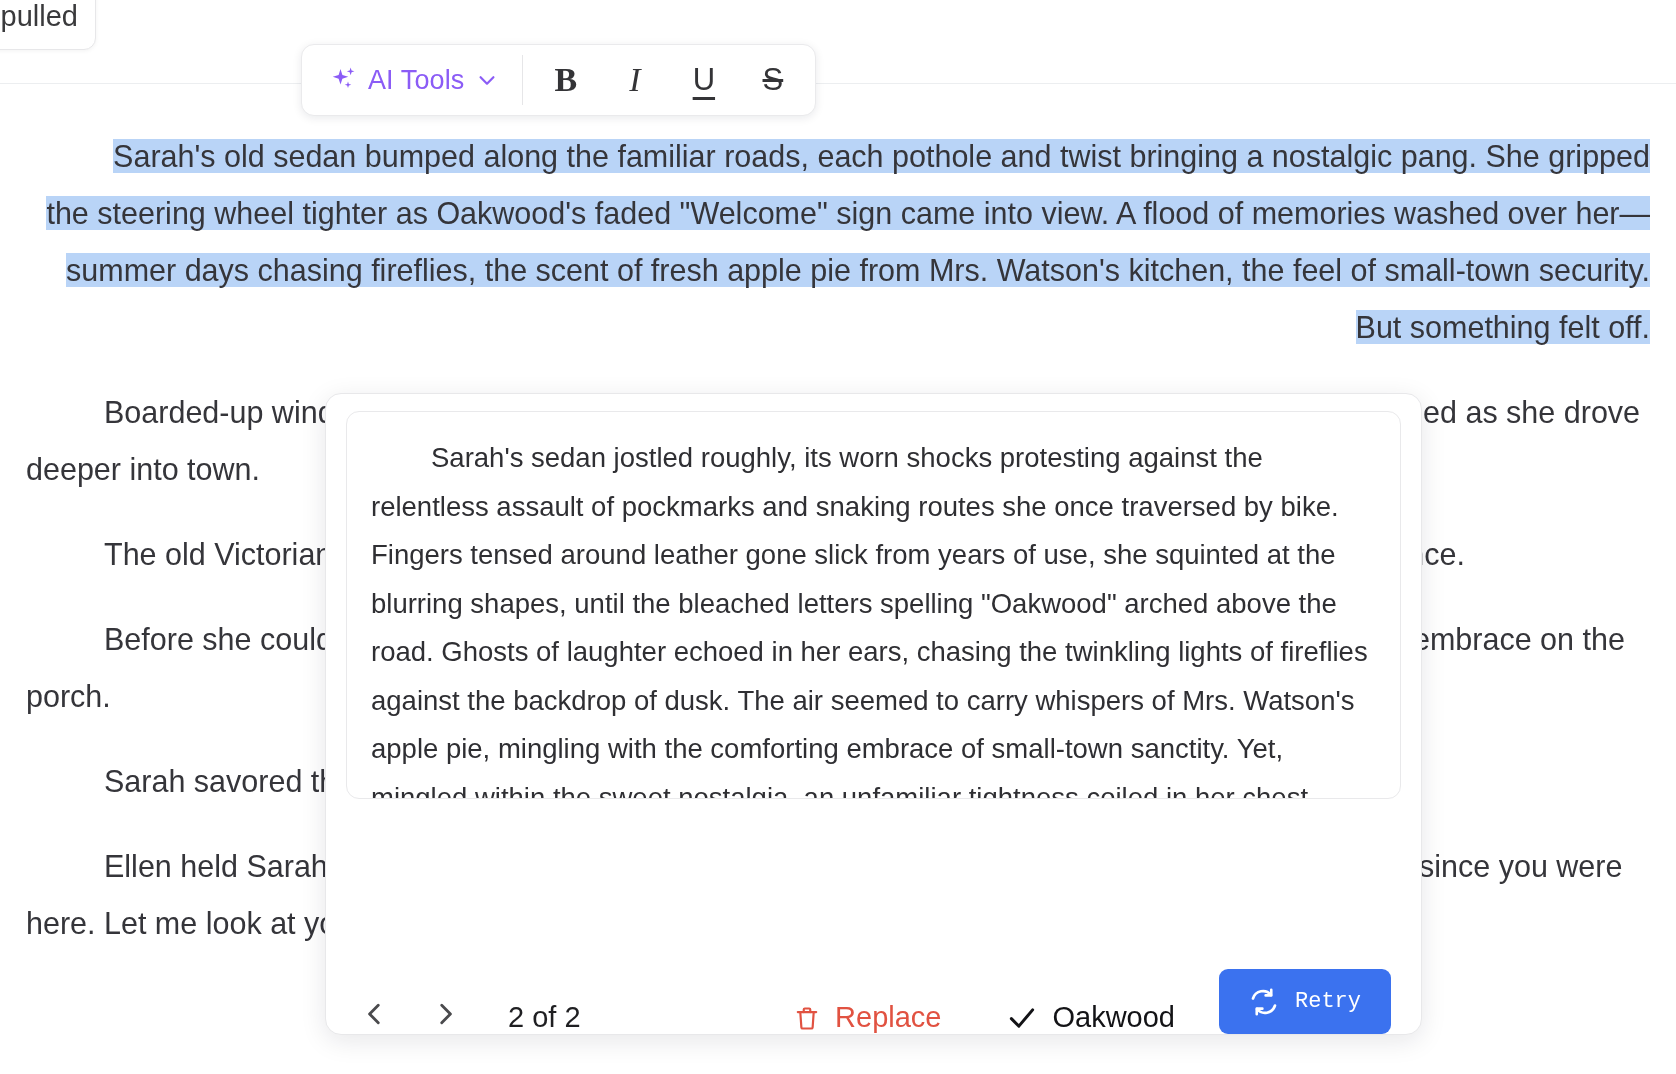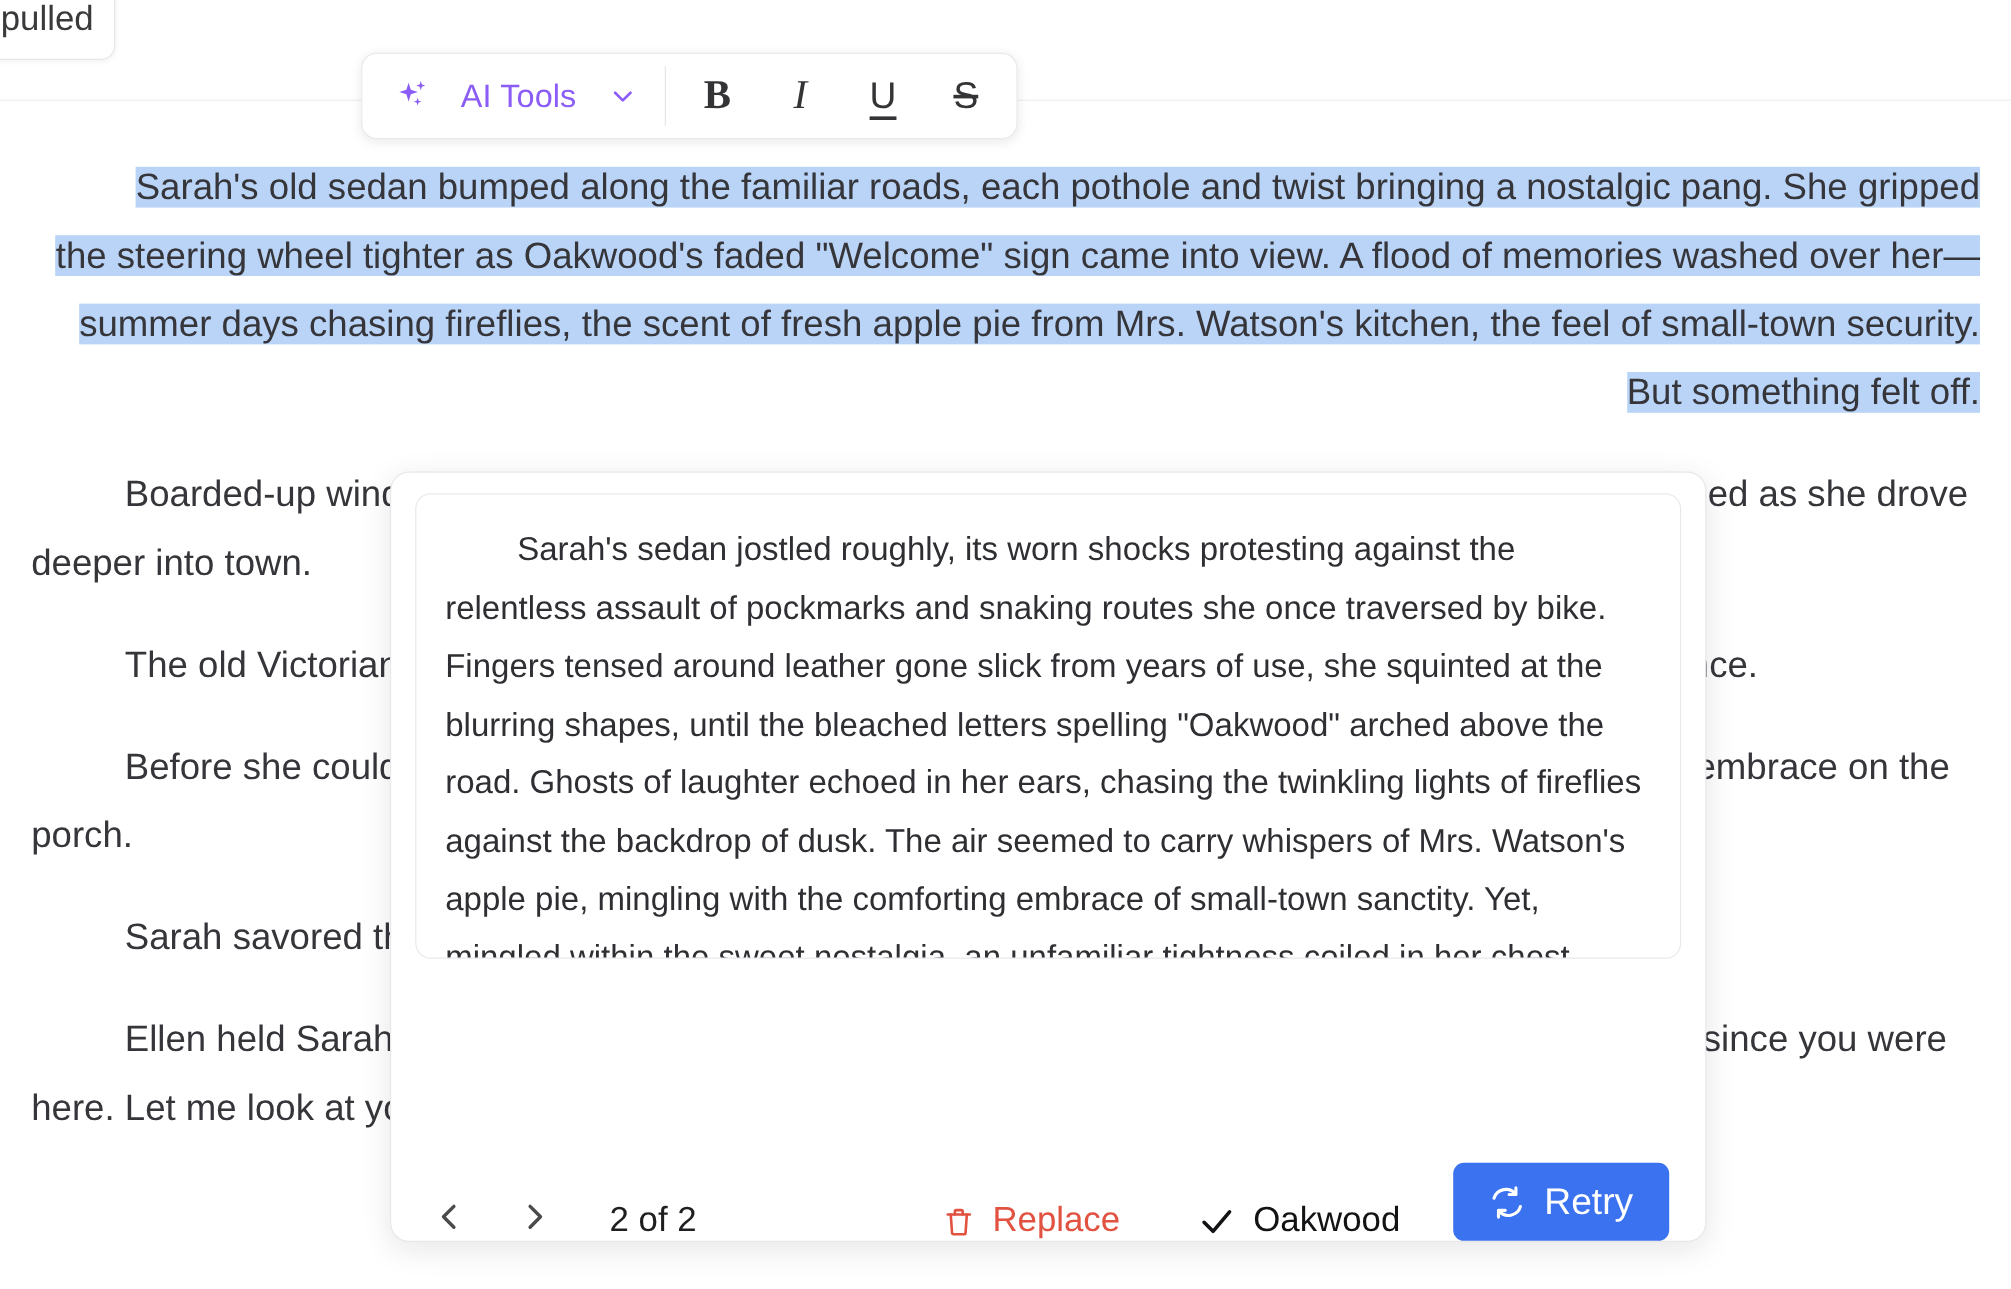--- a/index.html
+++ b/index.html
@@ -58,21 +58,21 @@
     border: 1px solid #eaeaec;
     border-radius: 13px;
     box-shadow: 0 2px 10px rgba(16,24,40,0.09);
     display: flex;
     align-items: stretch;
     z-index: 6;
   }
   .ai-tools-btn {
     display: flex;
     align-items: center;
-    gap: 25px;
+    gap: 9px;
     padding: 0 24px 0 27px;
     cursor: pointer;
     user-select: none;
   }
   .ai-tools-label {
     font-size: 27px;
     color: #8b5cf6;
     letter-spacing: .1px;
     white-space: nowrap;
   }
@@ -193,22 +193,23 @@
   .replace-btn svg { width: 30px; height: 30px; display:block; color:#131316; }
 
   .retry-btn {
     display: flex; align-items: center; gap: 16px;
     background: #3b72ef;
     color: #ffffff;
     border: none;
     border-radius: 9px;
     padding: 0 30px;
     height: 65px;
-    font-size: 31px;
+    font-size: 22px;
     cursor: pointer;
+    font-family: Liberation Mono, monospace;
   }
   .retry-btn svg { width: 30px; height: 30px; display:block; }
 </style>
 </head>
 <body>
 
 <div id="stage">
 
   <div class="doc">
     <p class="first sel-wrap"><span class="sel">Sarah's old sedan bumped along the familiar roads, each pothole and twist bringing a nostalgic pang. She gripped the steering wheel tighter as Oakwood's faded "Welcome" sign came into view. A flood of memories washed over her—summer days chasing fireflies, the scent of fresh apple pie from Mrs. Watson's kitchen, the feel of small-town security. But something felt off.</span></p>

